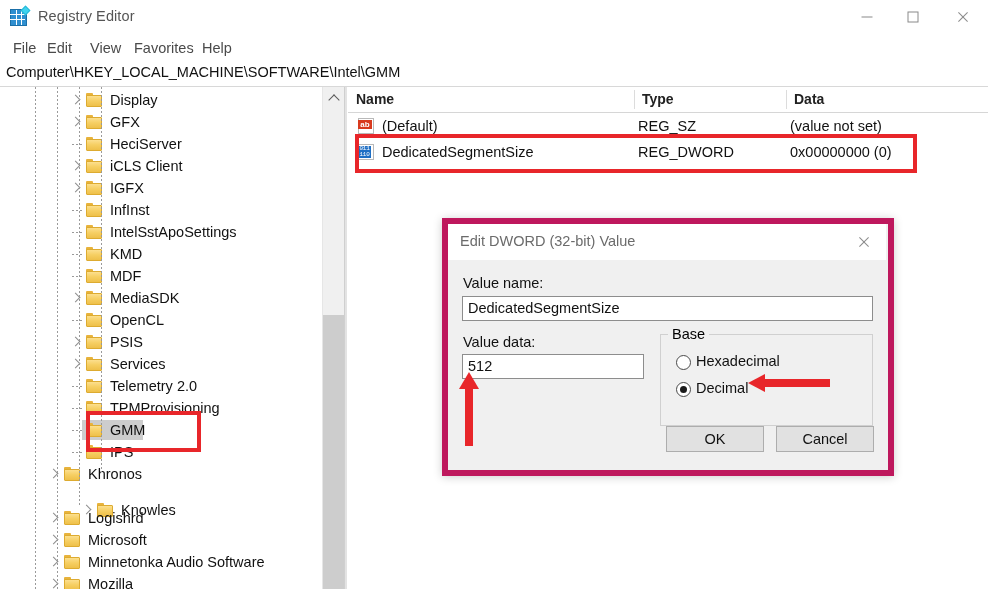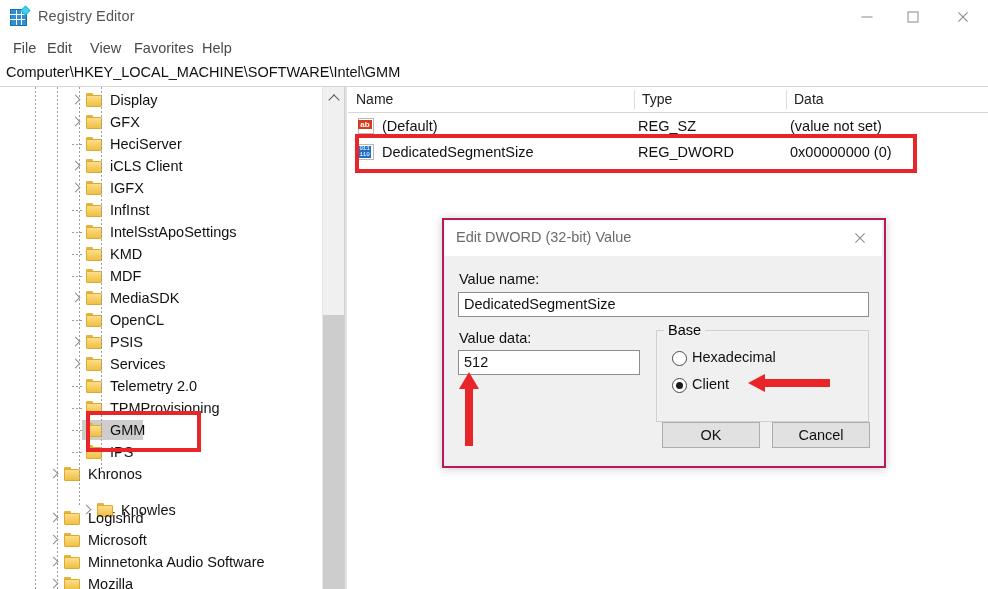--- a/index.html
+++ b/index.html
@@ -77,21 +77,21 @@
       border:1px solid #ddab30;box-sizing:border-box;border-radius:1px;}
   .tlabel{position:absolute;top:2px;font-size:14.5px;color:#111;white-space:nowrap;line-height:18px;}
   .tsel{position:absolute;top:1px;height:20px;background:#cdcdcd;}
   .tdots{position:absolute;width:1px;background-image:linear-gradient(#9a9a9a 50%,transparent 50%);
          background-size:1px 4px;}
   .tdash{position:absolute;height:1px;background-image:linear-gradient(90deg,#9a9a9a 50%,transparent 50%);
          background-size:4px 1px;}
 
   
   .lhead{position:absolute;left:0;top:0;width:640px;height:25px;background:#fff;
-         border-bottom:1px solid #d6d6d6;}
+         border-bottom:1px solid #d6d6d6;font-weight:bold;}
   .lhead .cell{position:absolute;top:4px;font-size:14px;color:#222;}
   .lhead .sep{position:absolute;top:3px;width:1px;height:19px;background:#dcdcdc;}
   .lrow{position:absolute;left:0;width:640px;height:25px;}
   .lrow .nm{position:absolute;left:34px;top:4px;font-size:14.5px;color:#111;white-space:nowrap;}
   .lrow .ty{position:absolute;left:290px;top:4px;font-size:14.5px;color:#111;}
   .lrow .dt{position:absolute;left:442px;top:4px;font-size:14.5px;color:#111;}
 
   .ico-sz{position:absolute;left:10px;top:4px;width:16px;height:16px;background:#fff;
           border:1px solid #b9b9b9;box-sizing:border-box;}
   .ico-sz span{position:absolute;left:-1px;top:1px;width:14px;height:9px;background:#d83a1e;
@@ -108,21 +108,21 @@
   .arrow{position:absolute;}
   .arrow-up .shaft{position:absolute;left:6px;top:14px;width:8px;height:60px;background:#e8262a;}
   .arrow-up .head{position:absolute;left:0;top:0;width:0;height:0;
       border-left:10px solid transparent;border-right:10px solid transparent;border-bottom:17px solid #e8262a;}
   .arrow-left .shaft{position:absolute;left:16px;top:5px;width:66px;height:8px;background:#e8262a;}
   .arrow-left .head{position:absolute;left:0;top:0;width:0;height:0;
       border-top:9px solid transparent;border-bottom:9px solid transparent;border-right:17px solid #e8262a;}
 
   
   .dialog{position:absolute;left:442px;top:218px;width:440px;height:246px;background:#f0f0f0;
-          border:2px solid #be185d;box-shadow:0 1px 9px rgba(0,0,0,.20);}
+          border:6px solid #be185d;box-shadow:0 1px 9px rgba(0,0,0,.20);}
   .dlg-tb{position:absolute;left:0;top:0;width:438px;height:36px;background:#fff;}
   .dlg-title{position:absolute;left:12px;top:9px;font-size:14.5px;color:#6b6b6b;}
   .dlg-close{position:absolute;right:0;top:0;width:44px;height:36px;}
   .dlg-close .gl-close{position:absolute;left:50%;top:50%;transform:translate(-50%,-50%);
           width:13px;height:13px;}
   .dlg-label{position:absolute;font-size:14.5px;color:#111;}
   .dlg-input{position:absolute;background:#fff;border:1px solid #8d8d8d;box-sizing:border-box;}
   .dlg-input .val{position:absolute;left:5px;top:3px;font-size:14.5px;color:#111;}
   .group{position:absolute;border:1px solid #d0d0d0;box-sizing:border-box;}
   .group-cap{position:absolute;background:#f0f0f0;padding:0 4px;font-size:14.5px;color:#000000;}
@@ -432,21 +432,21 @@
     <div class="group-cap" style="left:220px;top:102px;">Base</div>
 
     <div class="radio" style="left:228px;top:131px;">
       <div class="ring"></div>
       <div class="rl">Hexadecimal</div>
     </div>
 
     <div class="radio" style="left:228px;top:158px;">
       <div class="ring"></div>
       <div class="dot"></div>
-      <div class="rl">Client</div>
+      <div class="rl">Decimal</div>
     </div>
 
     <div class="btn" style="left:328px;top:202px;width:98px;height:26px;">Cancel</div>
     <div class="btn" style="left:218px;top:202px;width:98px;height:26px;">OK</div>
   </div>
 
   <div class="arrow arrow-up" style="left:459px;top:372px;width:20px;height:76px;">
     <div class="head"></div>
       <div class="shaft"></div>
   </div>

